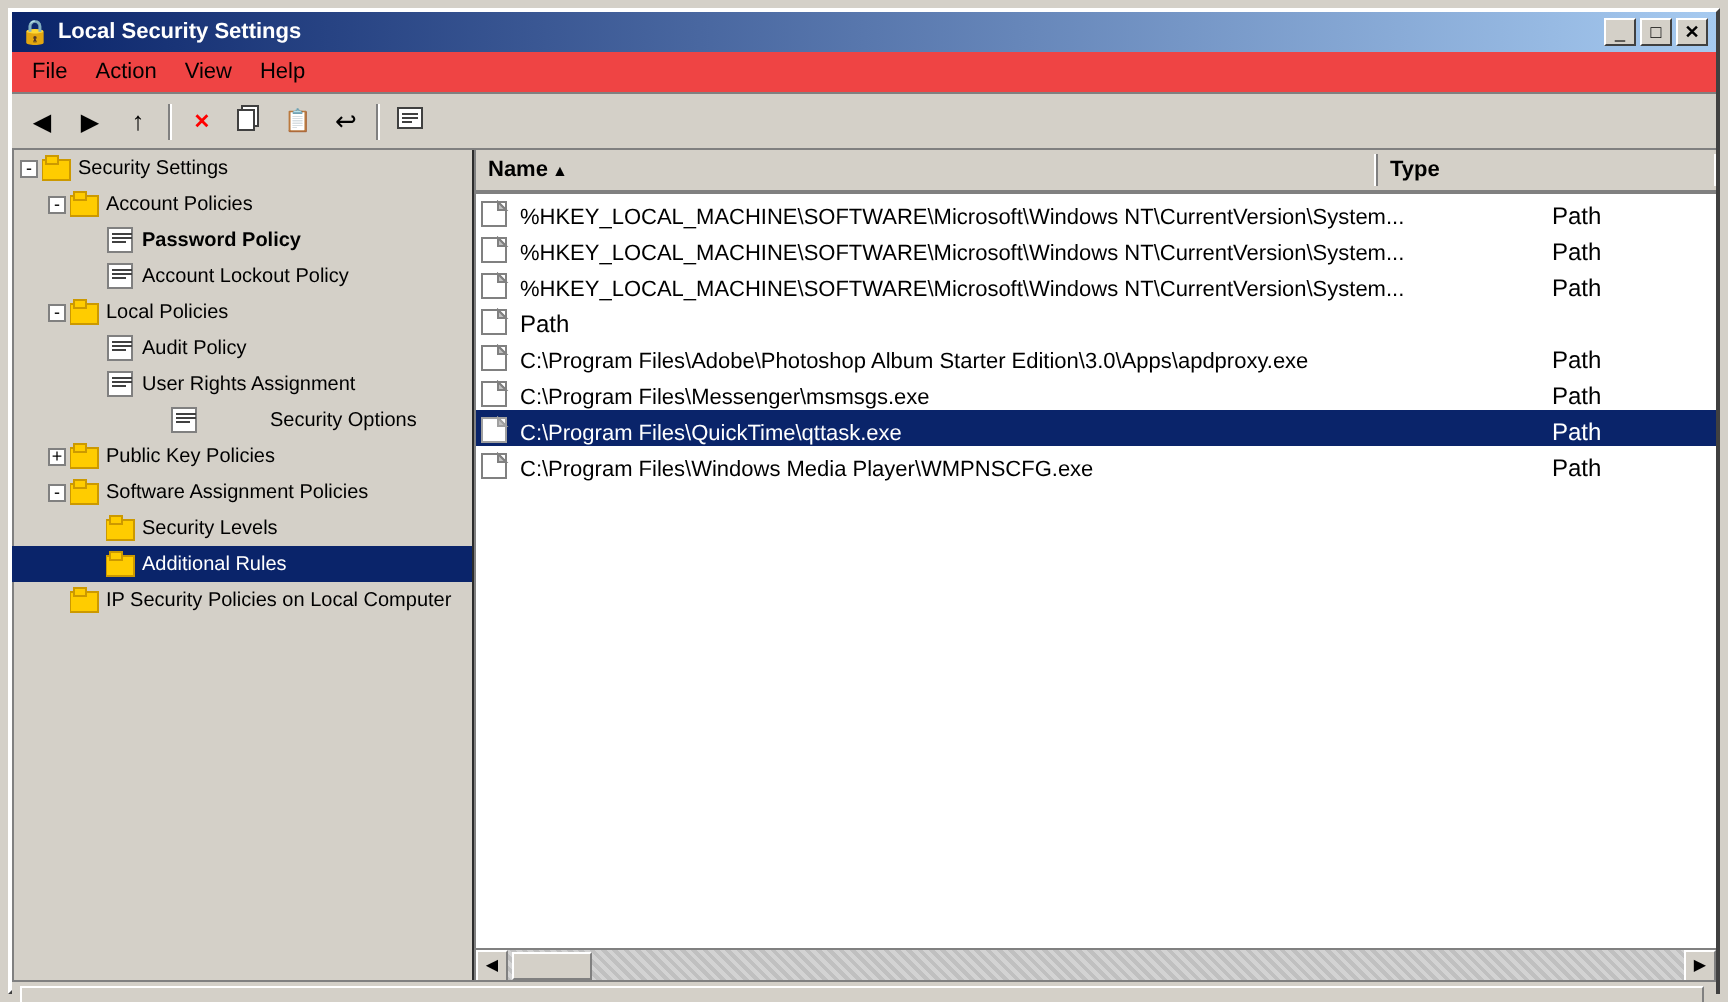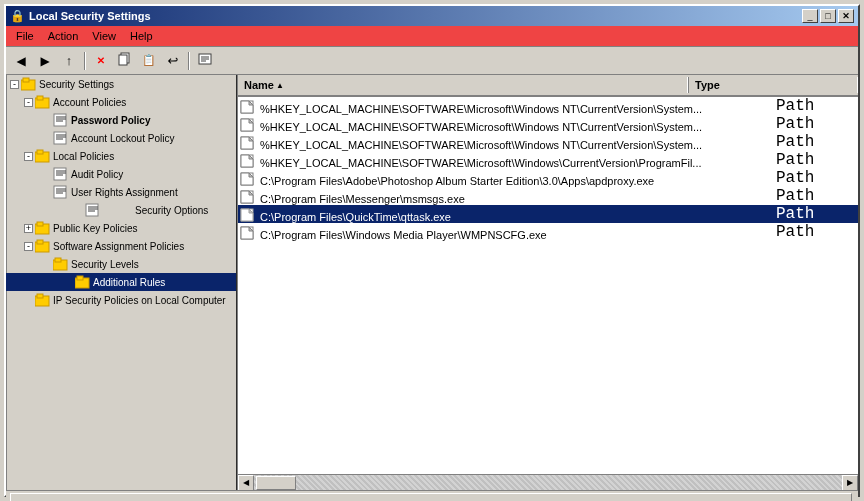--- a/index.html
+++ b/index.html
@@ -175,22 +175,21 @@
       width: 430px;
       overflow: hidden;
       white-space: nowrap;
       text-overflow: ellipsis;
       padding-right: 4px;
       font-size: 11px;
     }
 
     .list-row-type {
       width: 80px;
-      font-size: 16px;
-      font-family: Liberation Mono, monospace;
+      font-size: 12px;
     }
 
     
     .tree-item {
       display: flex;
       align-items: center;
       height: 18px;
       padding-left: 4px;
       cursor: pointer;
       white-space: nowrap;
@@ -506,21 +505,21 @@
           <span class="expand-spacer"></span>
           <span class="tree-icon">
             <svg width="16" height="14" viewBox="0 0 16 14">
               <rect x="0" y="3" width="14" height="10" fill="#ffcc00" stroke="#cc9900" stroke-width="1"></rect>
               <rect x="2" y="1" width="6" height="4" fill="#ffcc00" stroke="#cc9900" stroke-width="1"></rect>
             </svg>
           </span>
           <span class="tree-label">Security Levels</span>
         </div>
 
-        <div class="tree-item selected" style="padding-left: 58px;">
+        <div class="tree-item selected" style="padding-left: 36px;">
           <span class="expand-spacer"></span>
           <span class="tree-icon">
             <svg width="16" height="14" viewBox="0 0 16 14">
               <rect x="0" y="3" width="14" height="10" fill="#ffcc00" stroke="#cc9900" stroke-width="1"></rect>
               <rect x="2" y="1" width="6" height="4" fill="#ffcc00" stroke="#cc9900" stroke-width="1"></rect>
             </svg>
           </span>
           <span class="tree-label">Additional Rules</span>
         </div>
 
@@ -588,21 +587,20 @@
         </div>
 
         <div class="list-row">
           <div class="list-row-icon">
             <svg width="16" height="14" viewBox="0 0 16 14">
               <rect x="1" y="1" width="12" height="12" fill="white" stroke="#808080" stroke-width="1"></rect>
               <polygon points="9,1 13,5 13,13 1,13 1,1" fill="white" stroke="#808080" stroke-width="1"></polygon>
               <polygon points="9,1 9,5 13,5" fill="#c0c0c0" stroke="#808080" stroke-width="1"></polygon>
             </svg>
           </div>
-          <div class="list-row-name">%HKEY_LOCAL_MACHINE\SOFTWARE\Microsoft\Windows\CurrentVersion\ProgramFil...</div>
           <div class="list-row-type">Path</div>
         </div>
 
         <div class="list-row">
           <div class="list-row-icon">
             <svg width="16" height="14" viewBox="0 0 16 14">
               <rect x="1" y="1" width="12" height="12" fill="white" stroke="#808080" stroke-width="1"></rect>
               <polygon points="9,1 13,5 13,13 1,13 1,1" fill="white" stroke="#808080" stroke-width="1"></polygon>
               <polygon points="9,1 9,5 13,5" fill="#c0c0c0" stroke="#808080" stroke-width="1"></polygon>
             </svg>

